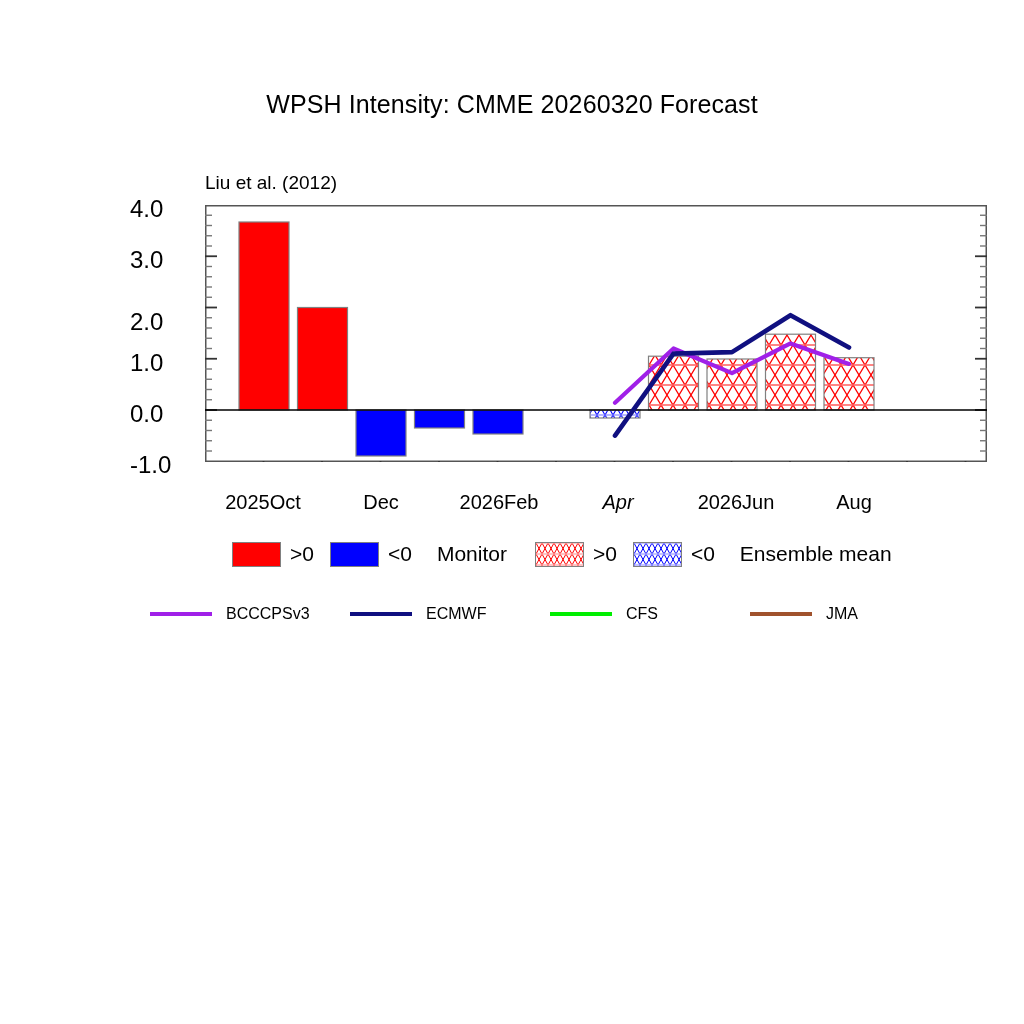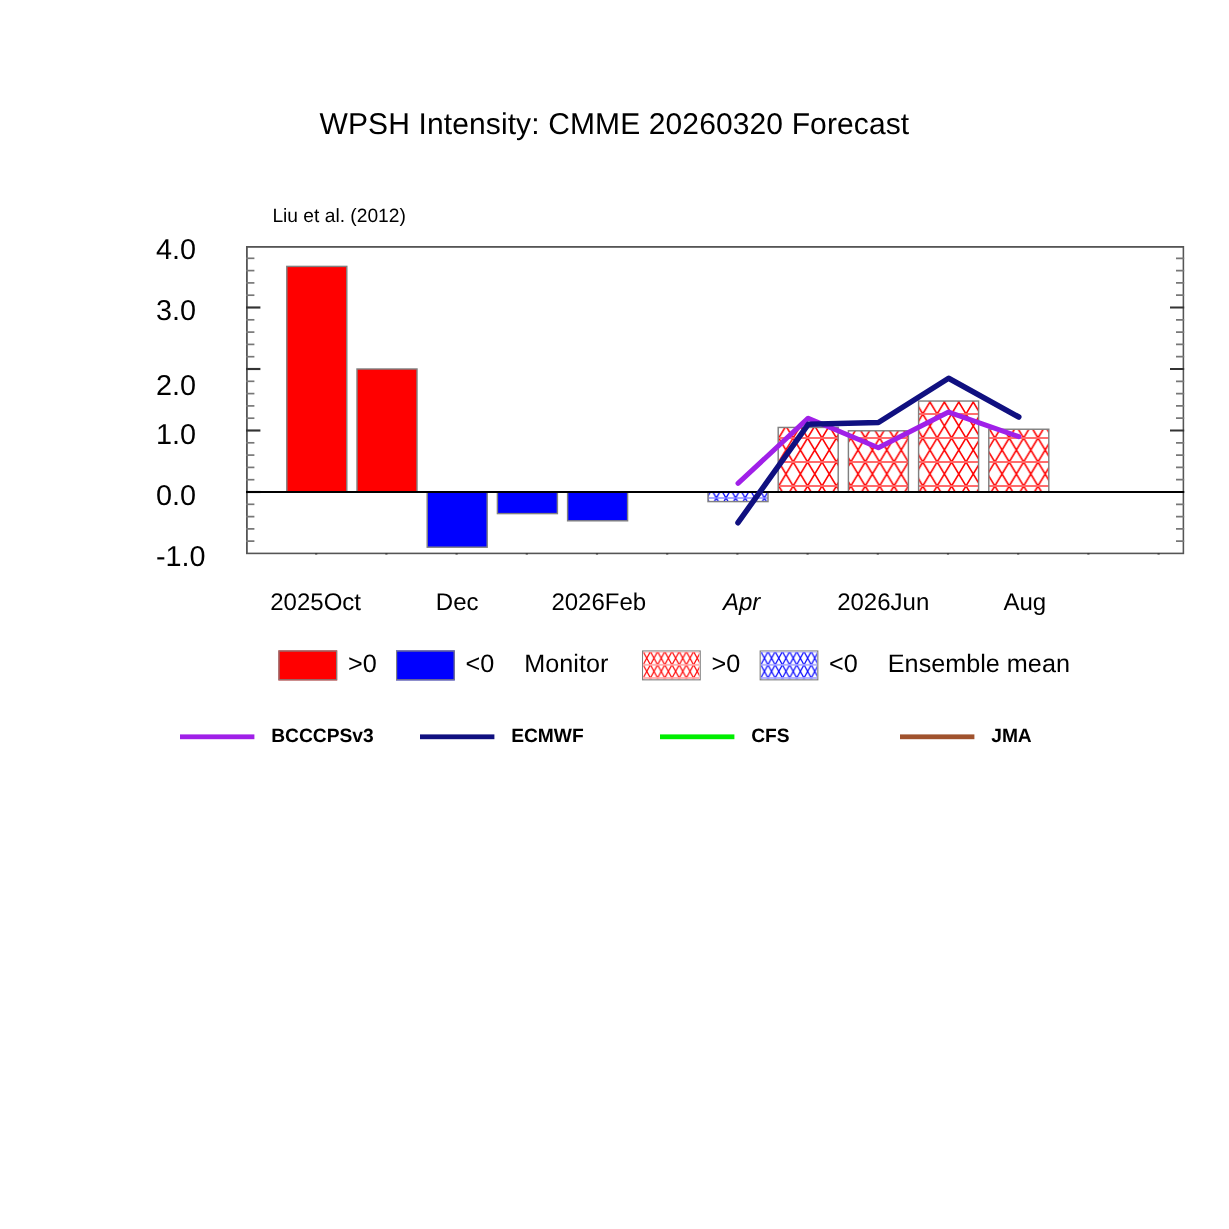--- a/index.html
+++ b/index.html
@@ -35,23 +35,22 @@
     position: absolute;
     left: 0; top: 128px;
     width: 1024px;
     text-align: center;
     font-size: 21px;
     white-space: nowrap;
   }
   .title-ref {
     position: absolute;
     left: 205px; top: 172px;
-    font-size: 16px;
-    white-space: nowrap;
-    margin-left: 22px;
+    font-size: 19px;
+    white-space: nowrap;
   }
   
   .plot {
     position: absolute;
     left: 205px;
     top: 205px;
     width: 782px;
     height: 257px;
   }
   .plot-svg { display: block; }
@@ -96,21 +95,20 @@
   .legend-models {
     position: absolute;
     left: 150px;
     top: 596px;
     width: 800px;
   }
   .lm-row {
     display: flex;
     height: 36px;
     align-items: center;
-    font-weight: bold;
   }
   .lm-item {
     display: flex;
     align-items: center;
     width: 200px;
   }
   .lm-line {
     width: 62px;
     height: 4px;
     flex: none;

